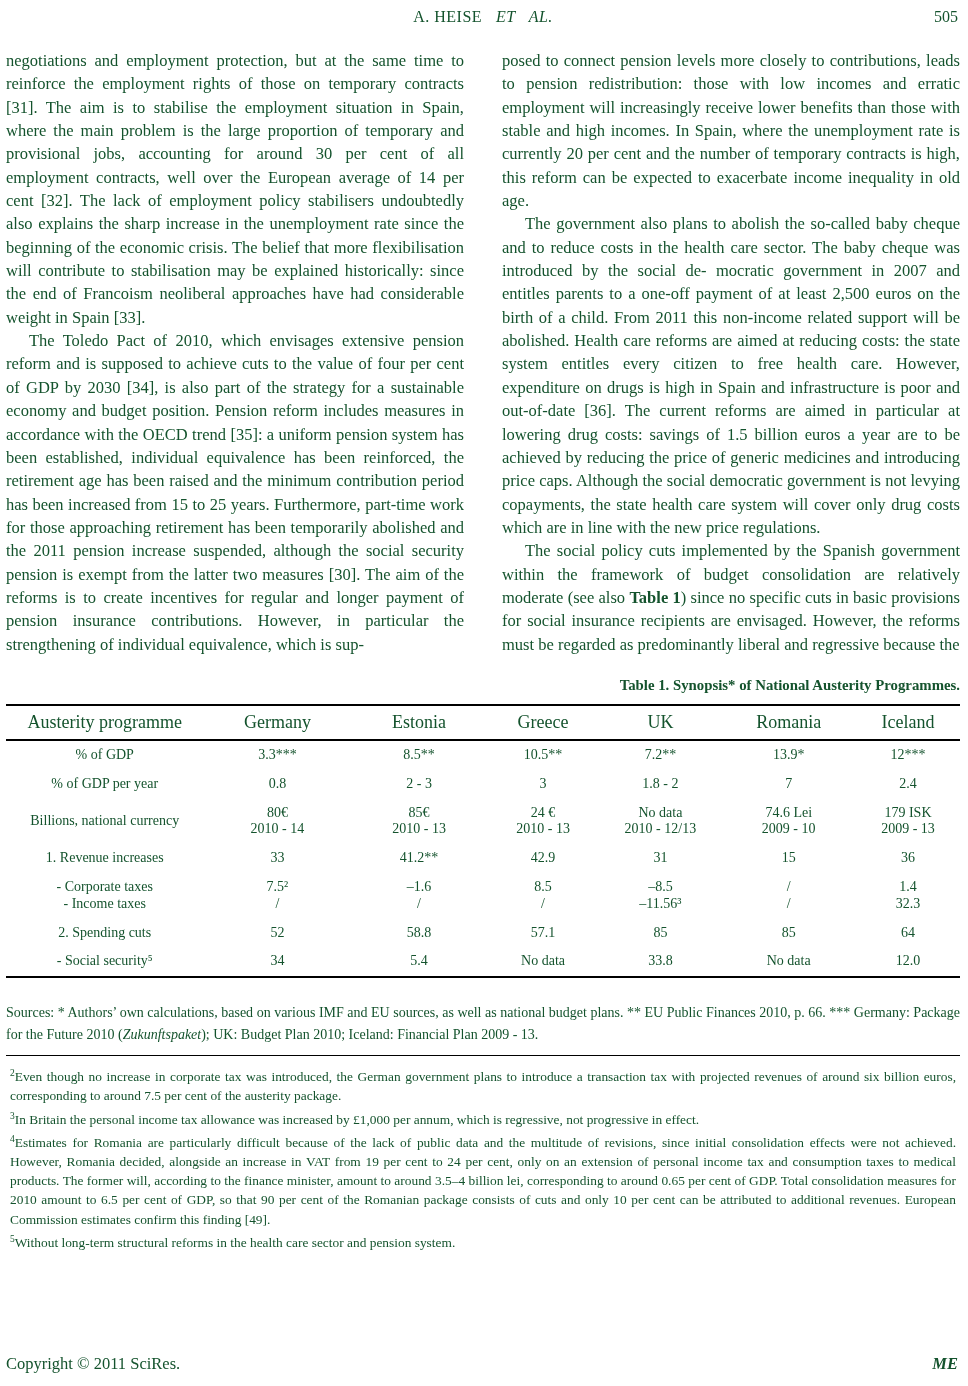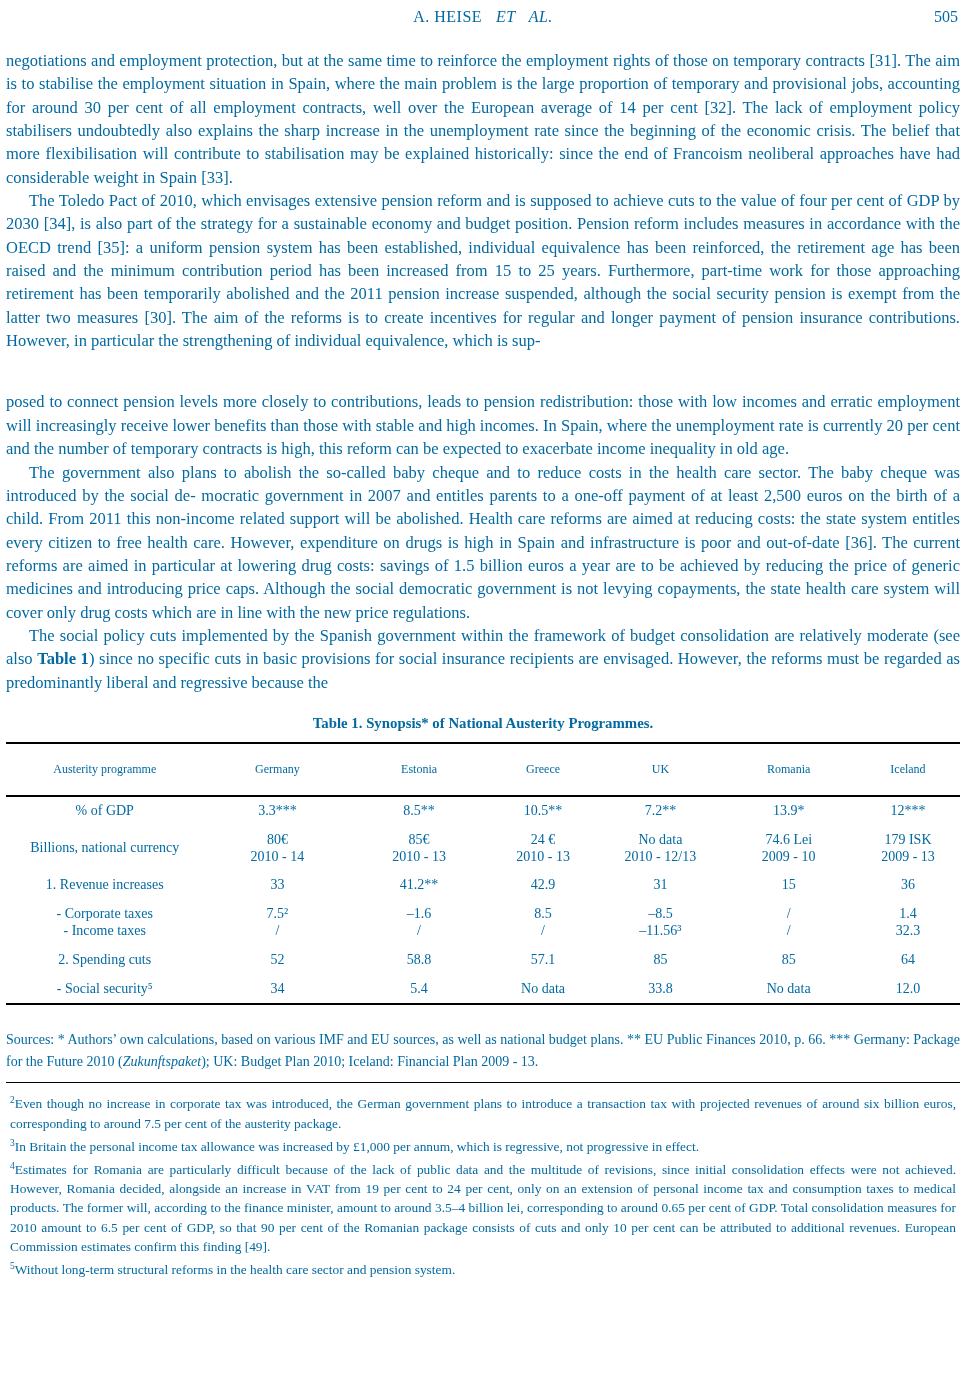--- a/index.html
+++ b/index.html
@@ -1,42 +1,42 @@
 <!DOCTYPE html>
 <html><head>
 <meta charset="utf-8">
 <style>
   * { box-sizing: border-box; }
   html, body { margin: 0; padding: 0; background: #ffffff; }
   .page {
     width: 968px; height: 1386px; margin: 0 auto;
-    background: #ffffff; color: #0369a1;
+    background: #ffffff; color: #14532d;
     font-family: "Liberation Serif", "DejaVu Serif", serif;
     padding: 8px 8px 10px 6px;
     display: flex; flex-direction: column;
     overflow: hidden;
   }
 
   
   .page-header { position: relative; height: 24px; font-size: 16px; }
   .running-head { position: absolute; left: 0; right: 0; top: 0; text-align: center; letter-spacing: 0.5px; }
   .running-head .etal { font-style: italic; margin-left: 14px; word-spacing: 9px; }
   .page-number { position: absolute; right: 2px; top: 0; }
 
   
-  .columns { display: flex; gap: 38px; margin-top: 17px; flex-direction: column; }
+  .columns { display: flex; gap: 38px; margin-top: 17px; }
   .col { flex: 1 1 0; min-width: 0; }
   .col p { margin: 0; font-size: 16.5px; line-height: 23.35px; text-align: justify; }
   .col p.indent { text-indent: 23px; }
 
   
   .table-section { margin-top: 21px; }
-  .table-title { text-align: center; font-weight: 700; font-size: 14.8px; margin: 0 0 10px 0; }
+  .table-title { text-align: right; font-weight: 700; font-size: 14.8px; margin: 0 0 10px 0; }
   table.austerity { width: 100%; border-collapse: collapse; border-top: 2.5px solid #000; border-bottom: 2.5px solid #000; table-layout: fixed; }
-  table.austerity thead th { border-bottom: 2px solid #000; font-weight: 400; font-size: 12px; padding: 18px 2px; }
+  table.austerity thead th { border-bottom: 2px solid #000; font-weight: 400; font-size: 18px; padding: 6px 2px; }
   table.austerity td { font-size: 14px; text-align: center; vertical-align: middle; padding: 6px 2px; line-height: 16.8px; white-space: pre-line; }
 
   .sources { font-size: 14px; line-height: 22px; text-align: justify; margin: 24px 0 0 0; }
   .sources i { font-style: italic; }
 
   .fn-separator { border: none; border-top: 1.5px solid #000; margin: 9px 0 7px 0; }
   .footnotes p { font-size: 13.4px; line-height: 19.2px; text-align: justify; margin: 4px; }
   .footnotes sup { font-size: 9.5px; line-height: 0; }
 
   
@@ -92,20 +92,29 @@
       </thead>
       <tbody id="table-body">
           <tr>
             <td>% of GDP</td>
             <td>3.3***</td>
             <td>8.5**</td>
             <td>10.5**</td>
             <td>7.2**</td>
             <td>13.9*</td>
             <td>12***</td>
+          </tr>
+          <tr>
+            <td>% of GDP per year</td>
+            <td>0.8</td>
+            <td>2 - 3</td>
+            <td>3</td>
+            <td>1.8 - 2</td>
+            <td>7</td>
+            <td>2.4</td>
           </tr>
           <tr>
             <td>Billions, national currency</td>
             <td>80€
 2010 - 14</td>
             <td>85€
 2010 - 13</td>
             <td>24 €
 2010 - 13</td>
             <td>No data
@@ -165,14 +174,18 @@
 
   <hr class="fn-separator">
 
   <div class="footnotes">
     <p><sup>2</sup><span>Even though no increase in corporate tax was introduced, the German government plans to introduce a transaction tax with projected revenues of around six billion euros, corresponding to around 7.5 per cent of the austerity package.</span></p>
     <p><sup>3</sup><span>In Britain the personal income tax allowance was increased by £1,000 per annum, which is regressive, not progressive in effect.</span></p>
     <p><sup>4</sup><span>Estimates for Romania are particularly difficult because of the lack of public data and the multitude of revisions, since initial consolidation effects were not achieved. However, Romania decided, alongside an increase in VAT from 19 per cent to 24 per cent, only on an extension of personal income tax and consumption taxes to medical products. The former will, according to the finance minister, amount to around 3.5–4 billion lei, corresponding to around 0.65 per cent of GDP. Total consolidation measures for 2010 amount to 6.5 per cent of GDP, so that 90 per cent of the Romanian package consists of cuts and only 10 per cent can be attributed to additional revenues. European Commission estimates confirm this finding [49].</span></p>
     <p><sup>5</sup><span>Without long-term structural reforms in the health care sector and pension system.</span></p>
   </div>
 
+  <div class="page-footer">
+    <span>Copyright © 2011 SciRes.</span>
+    <span class="journal">ME</span>
+  </div>
 
 </div>
 
 </body></html>

